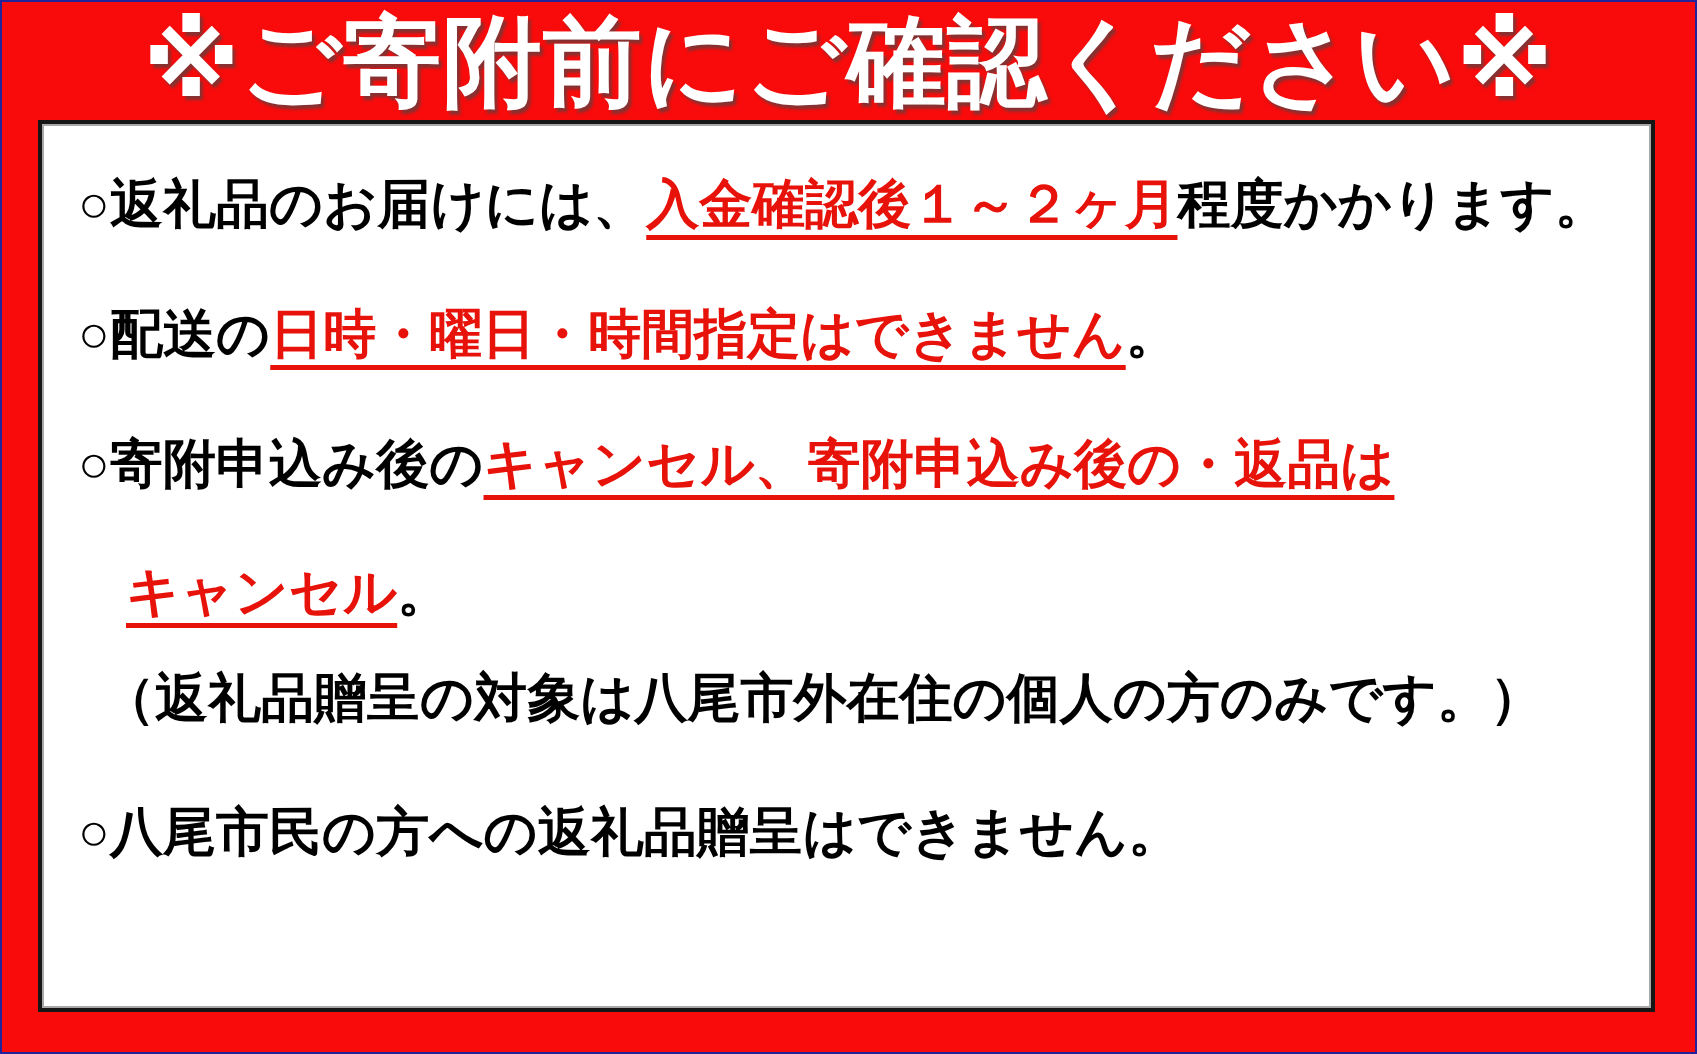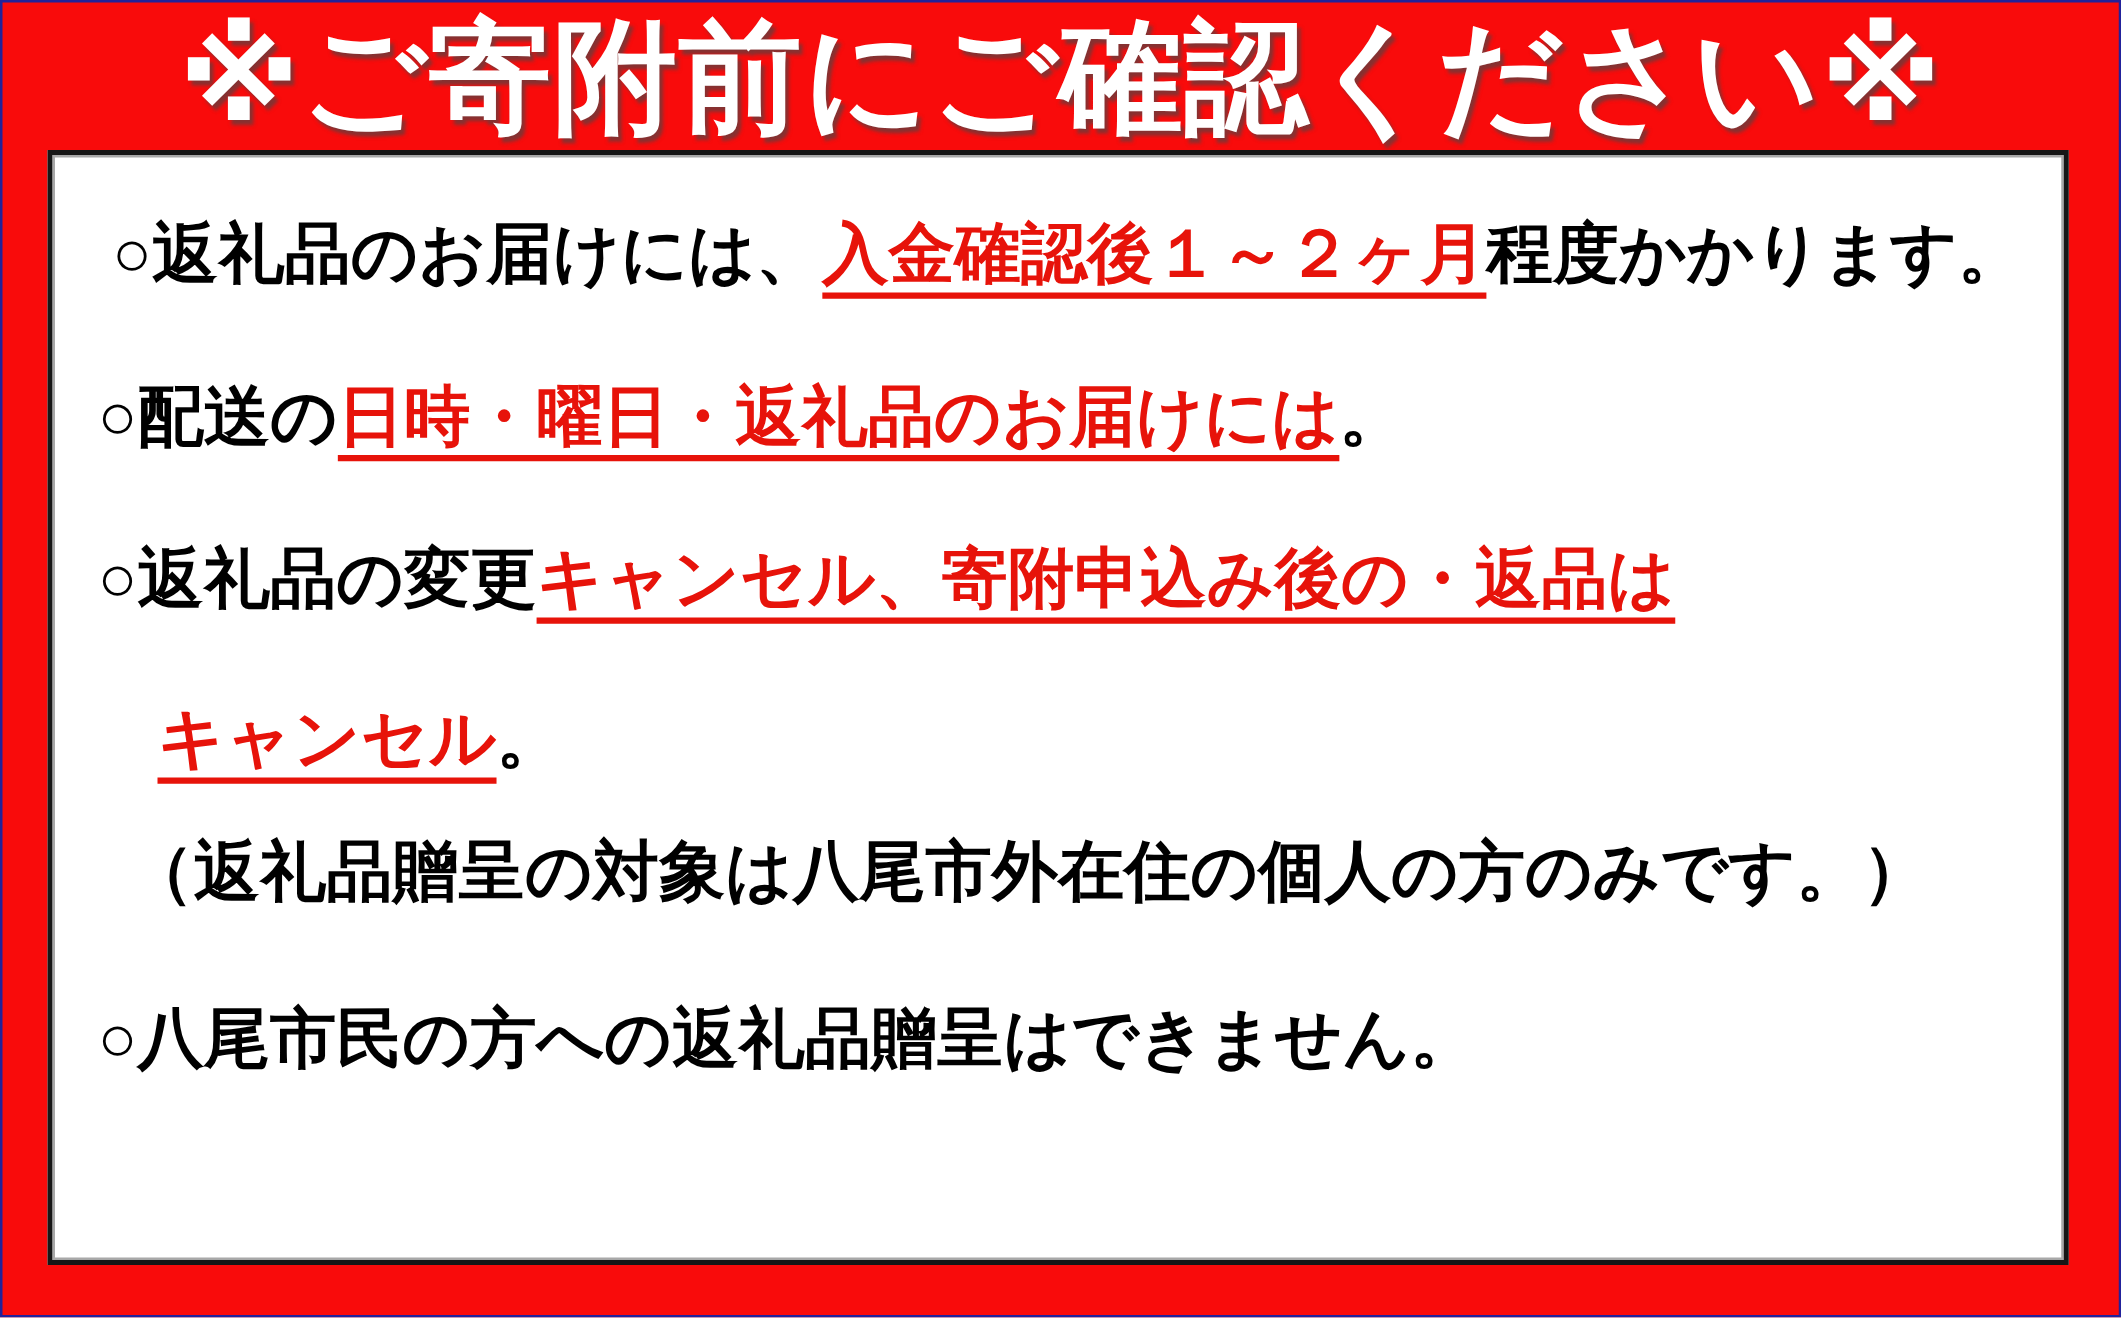--- a/index.html
+++ b/index.html
@@ -42,21 +42,21 @@
     box-shadow: inset 0 0 0 2px #a8a8a8;
     padding: 22px 20px 0 36px;
     overflow: hidden;
   }
   .line {
     font-size: 53px;
     line-height: 72px;
     color: #000000;
     white-space: nowrap;
   }
-  .mt-a { margin-top: 22px; text-align: center; }
+  .mt-a { margin-top: 22px; }
   .mt-b { margin-top: 58px; }
   .mt-c { margin-top: 56px; }
   .mt-d { margin-top: 40px; }
   .mt-e { margin-top: 62px; }
   .mt-f { margin-top: 34px; }
   .indent-continuation { padding-left: 48px; }
   .indent-paren { padding-left: 24px; }
   .em {
     color: #e7130a;
     text-decoration: underline;
@@ -74,25 +74,25 @@
     <div class="title-text">※ご寄附前にご確認ください※</div>
   </div>
 
   <div class="notice-box">
 
     <div class="line mt-a">
       <span>○返礼品のお届けには、</span><span class="em">入金確認後１～２ヶ月</span><span>程度かかります。</span>
     </div>
 
     <div class="line mt-b">
-      <span>○配送の</span><span class="em">日時・曜日・返礼品のお届けには</span><span>。</span>
+      <span>○配送の</span><span class="em">日時・曜日・時間指定はできません</span><span>。</span>
     </div>
 
     <div class="line mt-b">
-      <span>○返礼品の変更</span><span class="em">キャンセル、寄附申込み後の・返品は</span>
+      <span>○寄附申込み後の</span><span class="em">キャンセル、寄附申込み後の・返品は</span>
     </div>
 
     <div class="line mt-c indent-continuation">
       <span class="em">キャンセル</span><span>。</span>
     </div>
 
 
     <div class="line mt-f indent-paren">
       <span>（返礼品贈呈の対象は八尾市外在住の個人の方のみです。）</span>
     </div>

